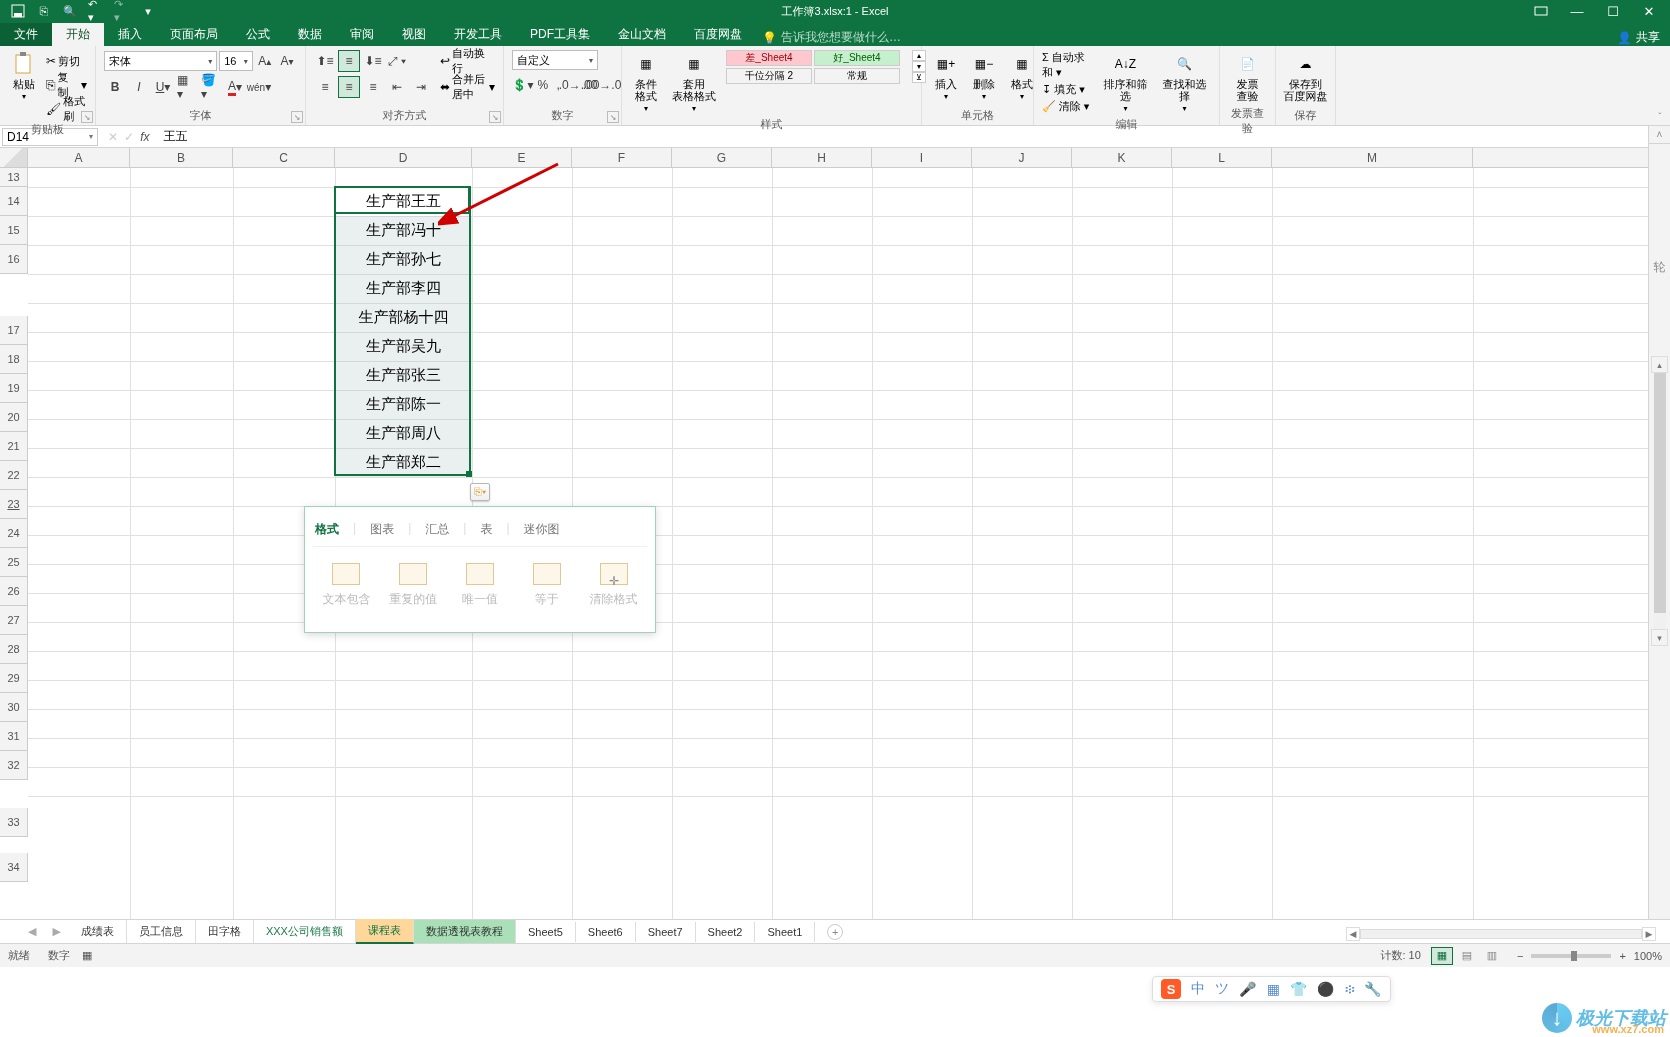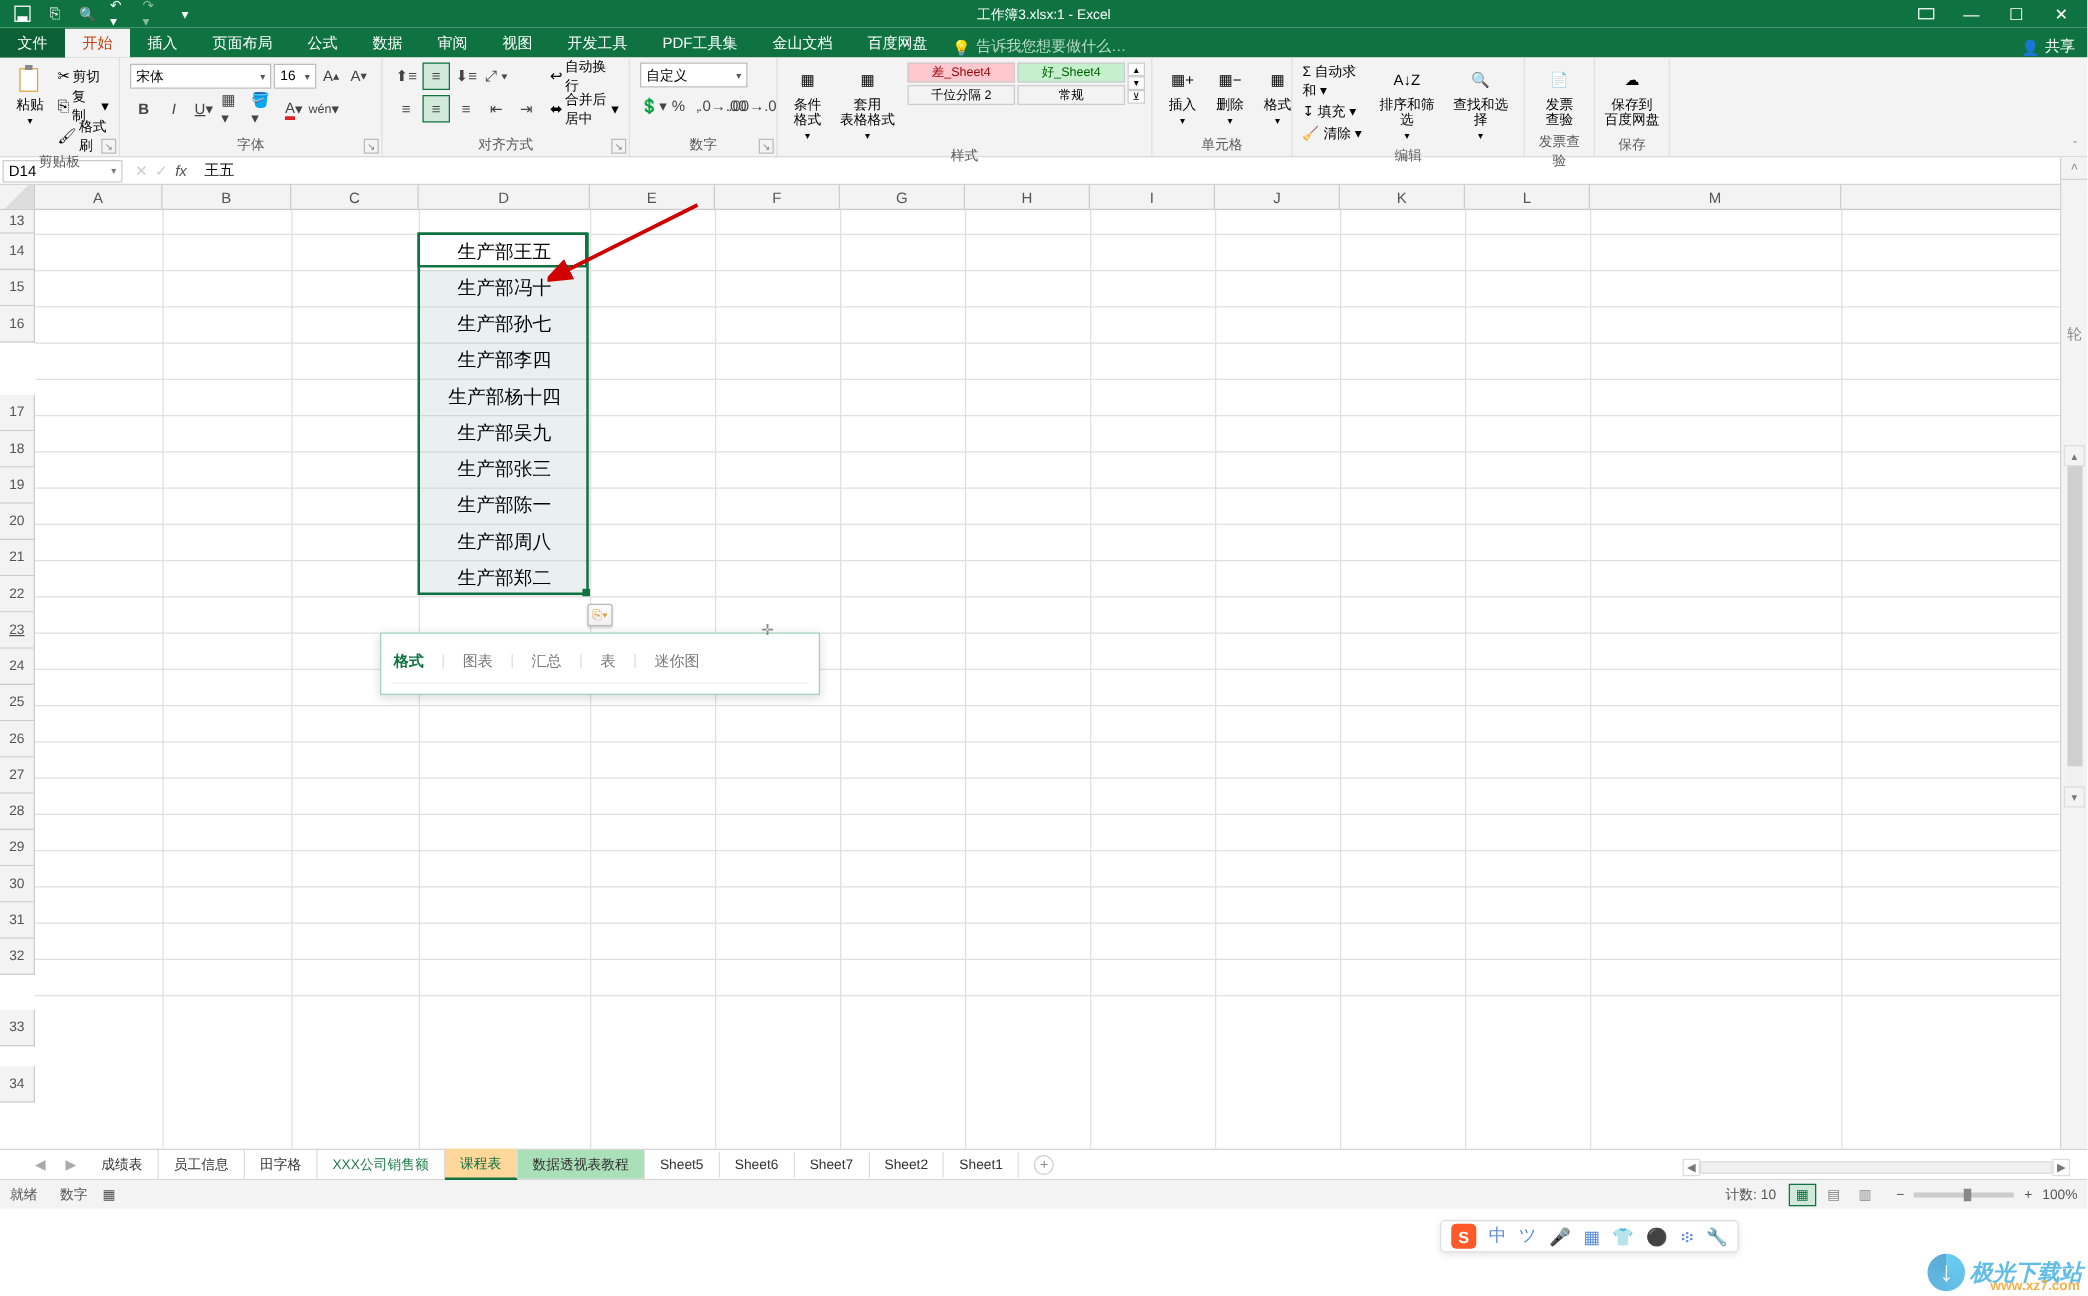--- a/index.html
+++ b/index.html
@@ -10,21 +10,21 @@
 .titlebar-left { display: flex; gap: 10px; padding-left: 10px; }
 .titlebar-left .ticon { width: 16px; height: 16px; display: inline-flex; align-items: center; justify-content: center; cursor: pointer; }
 .titlebar-center { position: absolute; left: 50%; transform: translateX(-50%); }
 .titlebar-right { position: absolute; right: 4px; display: flex; gap: 2px; }
 .titlebar-right .tbtn { width: 34px; height: 20px; display: flex; align-items: center; justify-content: center; cursor: pointer; font-size: 13px; }
 
 
 .menutabs { background: #0e7341; height: 24px; display: flex; align-items: flex-end; color: #fff; font-size: 12px; }
 .menutabs .mtab { padding: 3px 14px; cursor: pointer; }
 .menutabs .mtab.file { background: #0b6135; }
-.menutabs .mtab.active { background: #f3f3f3; color: #c2410c; }
+.menutabs .mtab.active { background: #f3f3f3; color: #14532d; }
 .menutabs .tell { color: #b9dcc9; margin-left: 6px; display: flex; align-items: center; gap: 4px; }
 .menutabs .share { margin-left: auto; margin-right: 10px; display: flex; gap: 4px; align-items: center; }
 
 
 .ribbon { height: 80px; background: #f3f3f3; border-bottom: 1px solid #d4d4d4; display: flex; font-size: 12px; }
 .rgroup { border-right: 1px solid #e0e0e0; padding: 4px 8px 0; display: flex; flex-direction: column; justify-content: space-between; position: relative; }
 .rgroup-title { text-align: center; color: #5a5a5a; font-size: 11px; padding: 2px 0; }
 .rgroup-body { display: flex; gap: 6px; align-items: flex-start; }
 .dialog-launch { position: absolute; right: 2px; bottom: 2px; width: 12px; height: 12px; border: 1px solid #bbb; font-size: 8px; display: flex; align-items: center; justify-content: center; color: #888; cursor: pointer; }
 
@@ -292,21 +292,21 @@
           <span class="icon">▦</span>
           <span class="lbl">条件格式</span>
           <span style="font-size:8px">▾</span>
         </div>
       <div class="bigbtn">
           <span class="icon">▦</span>
           <span class="lbl" style="white-space:pre">套用
 表格格式</span>
           <span style="font-size:8px">▾</span>
         </div>
-      <div style="display:flex;gap:2px">
+      <div style="display:flex;gap:12px">
         <div class="style-gallery">
           <div class="style-row">
             <div class="style-pill bad">差_Sheet4</div>
             <div class="style-pill good">好_Sheet4</div>
           </div>
           <div class="style-row">
             <div class="style-pill">千位分隔 2</div>
             <div class="style-pill">常规</div>
           </div>
         </div>
@@ -509,20 +509,42 @@
       <span class="active">格式</span>
         <span class="sep">|</span>
       <span>图表</span>
         <span class="sep">|</span>
       <span>汇总</span>
         <span class="sep">|</span>
       <span>表</span>
         <span class="sep">|</span>
       <span>迷你图</span>
     </div>
+    <div class="qa-opts">
+      <div class="qa-opt">
+          <div class="obox"></div>
+          <span>文本包含</span>
+        </div>
+      <div class="qa-opt">
+          <div class="obox"></div>
+          <span>重复的值</span>
+        </div>
+      <div class="qa-opt">
+          <div class="obox"></div>
+          <span>唯一值</span>
+        </div>
+      <div class="qa-opt">
+          <div class="obox"></div>
+          <span>等于</span>
+        </div>
+      <div class="qa-opt">
+          <div class="obox"></div>
+          <span>清除格式</span>
+        </div>
+    </div>
     <div style="position:absolute;right:36px;bottom:44px;font-size:12px;color:#888">✛</div>
   </div>
 </div>
 
 <div class="siderail">
   <div style="height:18px;border-bottom:1px solid #d4d4d4;display:flex;align-items:center;justify-content:center;font-size:10px;color:#888;cursor:pointer">˄</div>
   <div class="rchar">轮</div>
   <div class="rchar" style="margin-top:140px">的</div>
   <div class="vscroll">
     <span class="varrow">▴</span>

